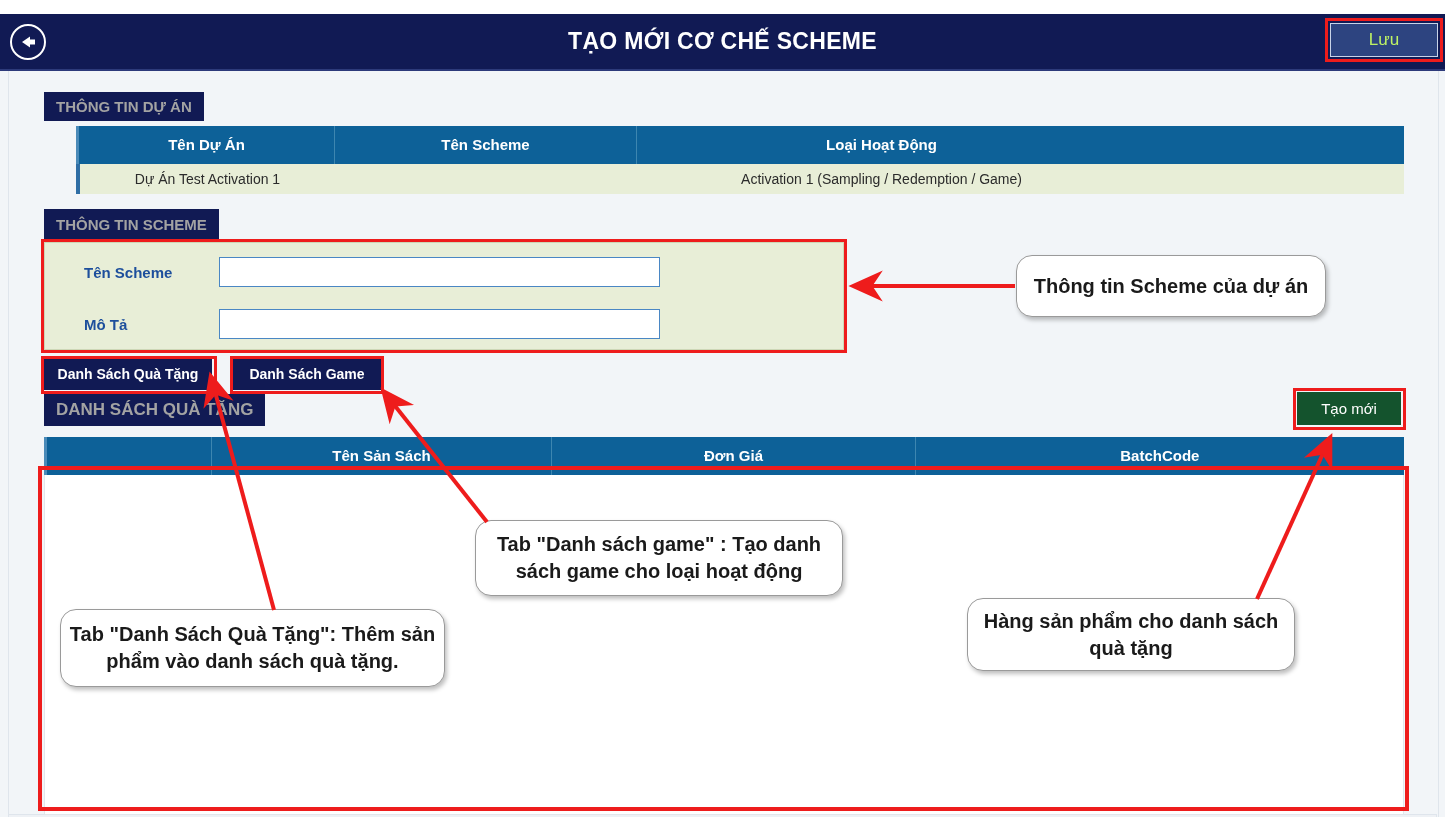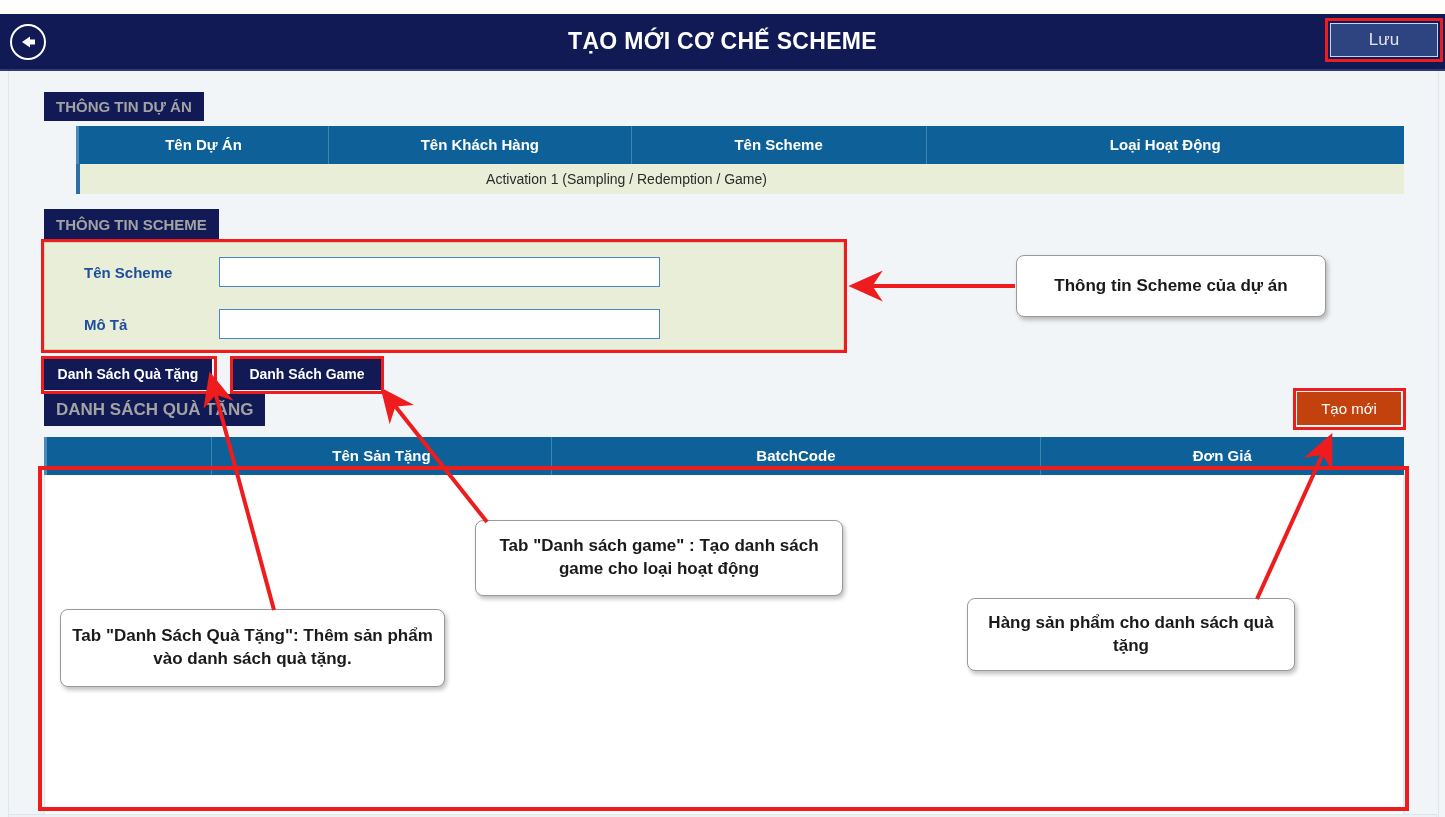--- a/index.html
+++ b/index.html
@@ -42,21 +42,21 @@
     cursor: pointer;
   }
   .back-btn svg { position: absolute; left: 7px; top: 7px; }
 
   .save-btn {
     position: absolute; left: 1330px; top: 9px;
     width: 108px; height: 34px;
     background: #2d4480;
     border: 1px solid #c9d4e8;
     box-sizing: border-box;
-    color: #e5e5e5;
+    color: #bef264;
     font-size: 17px;
     font-weight: normal;
     line-height: 32px;
     text-align: center;
     cursor: pointer;
   }
   .save-hl {
     position: absolute; left: 1325px; top: 4px;
     width: 118px; height: 44px;
     border: 3px solid #ee1c1c;
@@ -191,21 +191,21 @@
   }
   #tab-gift { left: 44px; top: 345px; width: 168px; height: 31px; line-height: 31px; }
   #tab-game { left: 233px; top: 345px; width: 148px; height: 31px; line-height: 31px; }
   #tab-gift-hl { position: absolute; left: 41px; top: 342px; width: 176px; height: 38px; border: 3px solid #ee1c1c; box-sizing: border-box; pointer-events: none; }
   #tab-game-hl { position: absolute; left: 230px; top: 342px; width: 154px; height: 38px; border: 3px solid #ee1c1c; box-sizing: border-box; pointer-events: none; }
 
   
   .create-btn {
     position: absolute; left: 1297px; top: 378px;
     width: 104px; height: 33px;
-    background: #c2410c;
+    background: #14532d;
     color: #ffffff;
     font-size: 15px;
     line-height: 33px;
     text-align: center;
     box-sizing: border-box;
     cursor: pointer;
   }
   #create-hl { position: absolute; left: 1293px; top: 374px; width: 113px; height: 42px; border: 3px solid #ee1c1c; box-sizing: border-box; pointer-events: none; }
 
   
@@ -215,24 +215,24 @@
     border: 4px solid #ee1c1c;
     box-sizing: border-box;
     pointer-events: none;
   }
 
   
   .callout {
     position: absolute;
     background: #ffffff;
     border: 1px solid #9a9a9a;
-    border-radius: 8px;
+    border-radius: 16px;
     box-shadow: 2px 3px 4px rgba(0,0,0,.25);
     color: #1a1a1a;
-    font-size: 17px;
+    font-size: 20px;
     font-weight: bold;
     text-align: center;
     display: flex;
     align-items: center;
     justify-content: center;
     box-sizing: border-box;
     padding: 6px 4px;
     line-height: 1.35;
   }
   #callout-scheme { left: 1016px; top: 241px; width: 310px; height: 62px; }
@@ -266,25 +266,25 @@
     </div>
     <div class="save-btn">Lưu</div>
   </div>
   <div class="save-hl"></div>
 
   <div class="sec-tag" id="tag-project">THÔNG TIN DỰ ÁN</div>
 
   <div class="tbl" id="project-table">
     <div class="tbl-head">
       <div class="th" style="width:256px">Tên Dự Án</div>
-      <div class="th" style="width:310px">Tên Khách Hàng</div>
       <div class="th" style="width:302px">Tên Scheme</div>
       <div class="th" style="width:489px">Loại Hoạt Động</div>
     </div>
     <div class="tbl-row">
+      <div class="td" style="width:255px">Dự Án Test Activation 1</div>
       <div class="td" style="width:302px"></div>
       <div class="td" style="width:489px">Activation 1 (Sampling / Redemption / Game)</div>
     </div>
   </div>
 
   <div class="sec-tag" id="tag-scheme">THÔNG TIN SCHEME</div>
   <div class="scheme-panel"></div>
   <div class="fld-label" id="lbl-scheme-name">Tên Scheme</div>
   <input class="fld-input" id="inp-scheme-name" value="" style="">
   <div class="fld-label" id="lbl-desc">Mô Tả</div>
@@ -296,23 +296,23 @@
   <div id="tab-gift-hl"></div>
   <div id="tab-game-hl"></div>
 
   <div class="sec-tag" id="tag-gift">DANH SÁCH QUÀ TẶNG</div>
   <div class="create-btn">Tạo mới</div>
   <div id="create-hl"></div>
 
   <div class="tbl" id="gift-table">
     <div class="tbl-head">
       <div class="th" style="width:165px"></div>
-      <div class="th" style="width:341px">Tên Sản Tặng</div>
+      <div class="th" style="width:341px">Tên Sản Sách</div>
+      <div class="th" style="width:364px">Đơn Giá</div>
       <div class="th" style="width:489px">BatchCode</div>
-      <div class="th" style="width:364px">Đơn Giá</div>
     </div>
     <div class="tbl-body-empty"></div>
   </div>
   <div id="body-hl"></div>
 
   <div class="callout" id="callout-scheme">Thông tin Scheme của dự án</div>
   <div class="callout" id="callout-game">Tab "Danh sách game" : Tạo danh sách game cho loại hoạt động</div>
   <div class="callout" id="callout-gift">Tab "Danh Sách Quà Tặng": Thêm sản phẩm vào danh sách quà tặng.</div>
   <div class="callout" id="callout-add">Hàng sản phẩm cho danh sách quà tặng</div>
 

